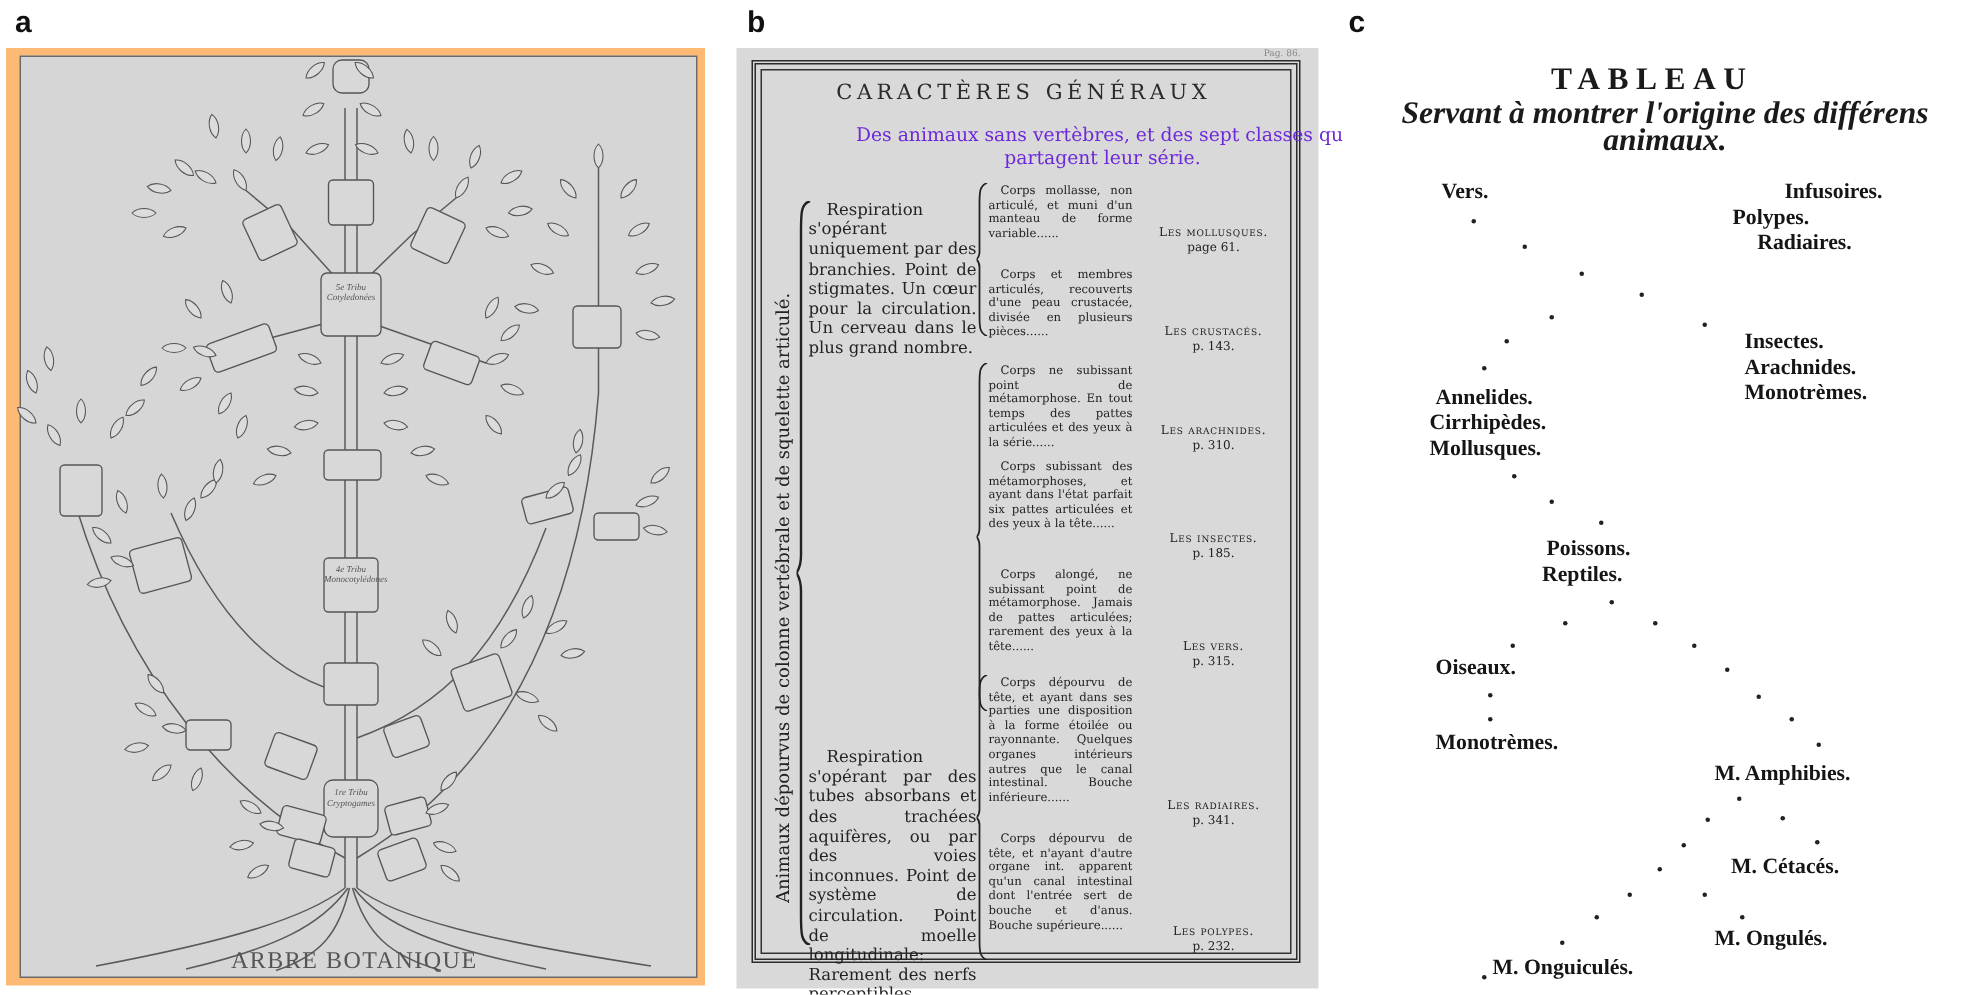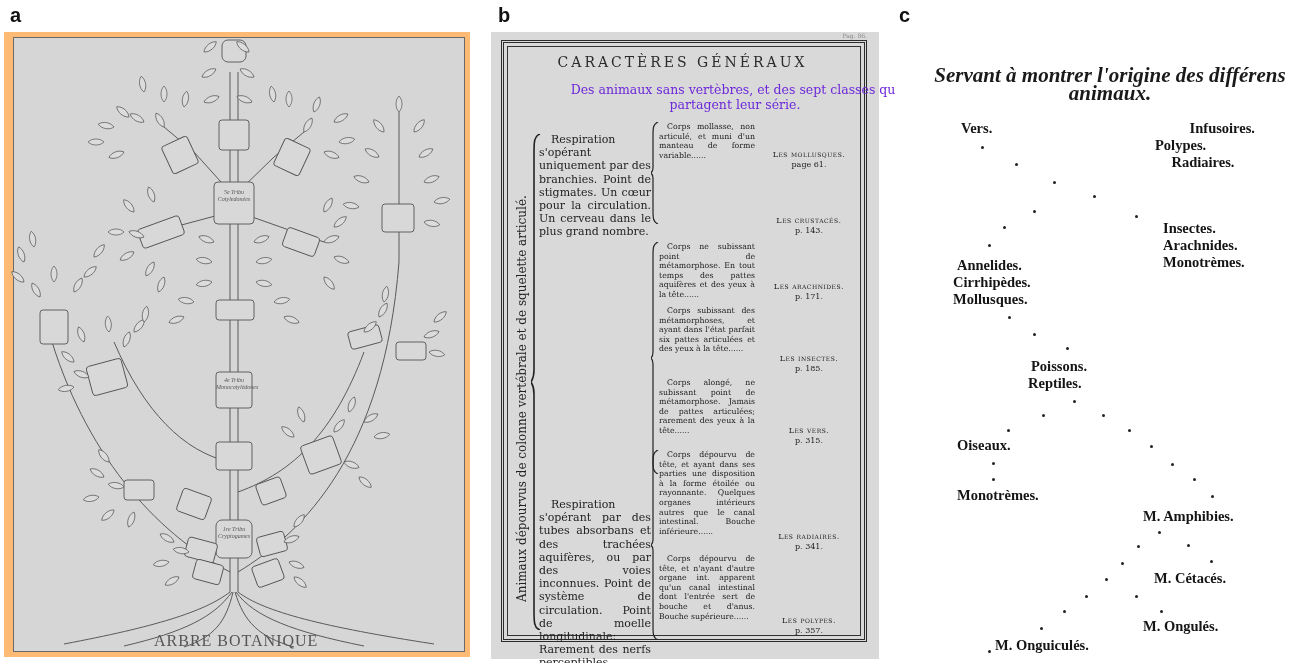--- a/index.html
+++ b/index.html
@@ -227,34 +227,37 @@
   <svg class="brace" style="top:90px; height:102px;" viewBox="0 0 8 102">
     <path d="M7,0 C2,2 2,6 2,14 L2,46 C2,49 1,50 0,51 C1,52 2,53 2,56 L2,88 C2,96 2,100 7,102" fill="none" stroke="#222" stroke-width="1.2"></path>
   </svg>
   <div class="subitem" style="top:90px;">
       <div class="stext">Corps mollasse, non articulé, et muni d'un manteau de forme variable......</div>
     </div>
   <div class="classname" style="top:118px;">
       <div class="cls">Les mollusques.</div>
       <div>page 61.</div>
     </div>
+  <div class="subitem" style="top:146px;">
+      <div class="stext">Corps et membres articulés, recouverts d'une peau crustacée, divisée en plusieurs pièces......</div>
+    </div>
   <div class="classname" style="top:184px;">
       <div class="cls">Les crustacés.</div>
       <div>p. 143.</div>
     </div>
 
   <svg class="brace" style="top:210px; height:232px;" viewBox="0 0 8 232">
     <path d="M7,0 C2,2 2,6 2,14 L2,110 C2,114 1,115 0,116 C1,117 2,118 2,122 L2,218 C2,226 2,230 7,232" fill="none" stroke="#222" stroke-width="1.2"></path>
   </svg>
   <div class="subitem" style="top:210px;">
-      <div class="stext">Corps ne subissant point de métamorphose. En tout temps des pattes aquifères et des yeux à la tête......</div>
+      <div class="stext">Corps ne subissant point de métamorphose. En tout temps des pattes articulées et des yeux à la série......</div>
     </div>
   <div class="classname" style="top:250px;">
       <div class="cls">Les arachnides.</div>
-      <div>p. 171.</div>
+      <div>p. 310.</div>
     </div>
   <div class="subitem" style="top:274px;">
       <div class="stext">Corps subissant des métamorphoses, et ayant dans l'état parfait six pattes articulées et des yeux à la tête......</div>
     </div>
   <div class="classname" style="top:322px;">
       <div class="cls">Les insectes.</div>
       <div>p. 185.</div>
     </div>
   <div class="subitem" style="top:346px;">
       <div class="stext">Corps alongé, ne subissant point de métamorphose. Jamais de pattes articulées; rarement des yeux à la tête......</div>
@@ -275,26 +278,27 @@
     </div>
   <div class="classname" style="top:500px;">
       <div class="cls">Les radiaires.</div>
       <div>p. 341.</div>
     </div>
   <div class="subitem" style="top:522px;">
       <div class="stext">Corps dépourvu de tête, et n'ayant d'autre organe int. apparent qu'un canal intestinal dont l'entrée sert de bouche et d'anus. Bouche supérieure......</div>
     </div>
   <div class="classname" style="top:584px;">
       <div class="cls">Les polypes.</div>
-      <div>p. 357.</div>
+      <div>p. 232.</div>
     </div>
 </div>
 
 <div class="panel-letter" style="left:899px; top:4px;">c</div>
 <div id="panel-c">
+  <div class="c-title">TABLEAU</div>
   <div class="c-subtitle">Servant à montrer l'origine des différens animaux.</div>
 
   <div class="taxon" style="left:66px; top:88px;">
     <div>Vers.</div>
   </div>
   <div class="taxon" style="left:250px; top:88px; text-align:right; width:110px;">
     <div style="padding-left:22px;">Infusoires.</div>
     <div style="padding-left:10px; text-align:left;">Polypes.</div>
     <div style="padding-left:6px; text-align:center;">Radiaires.</div>
   </div>

